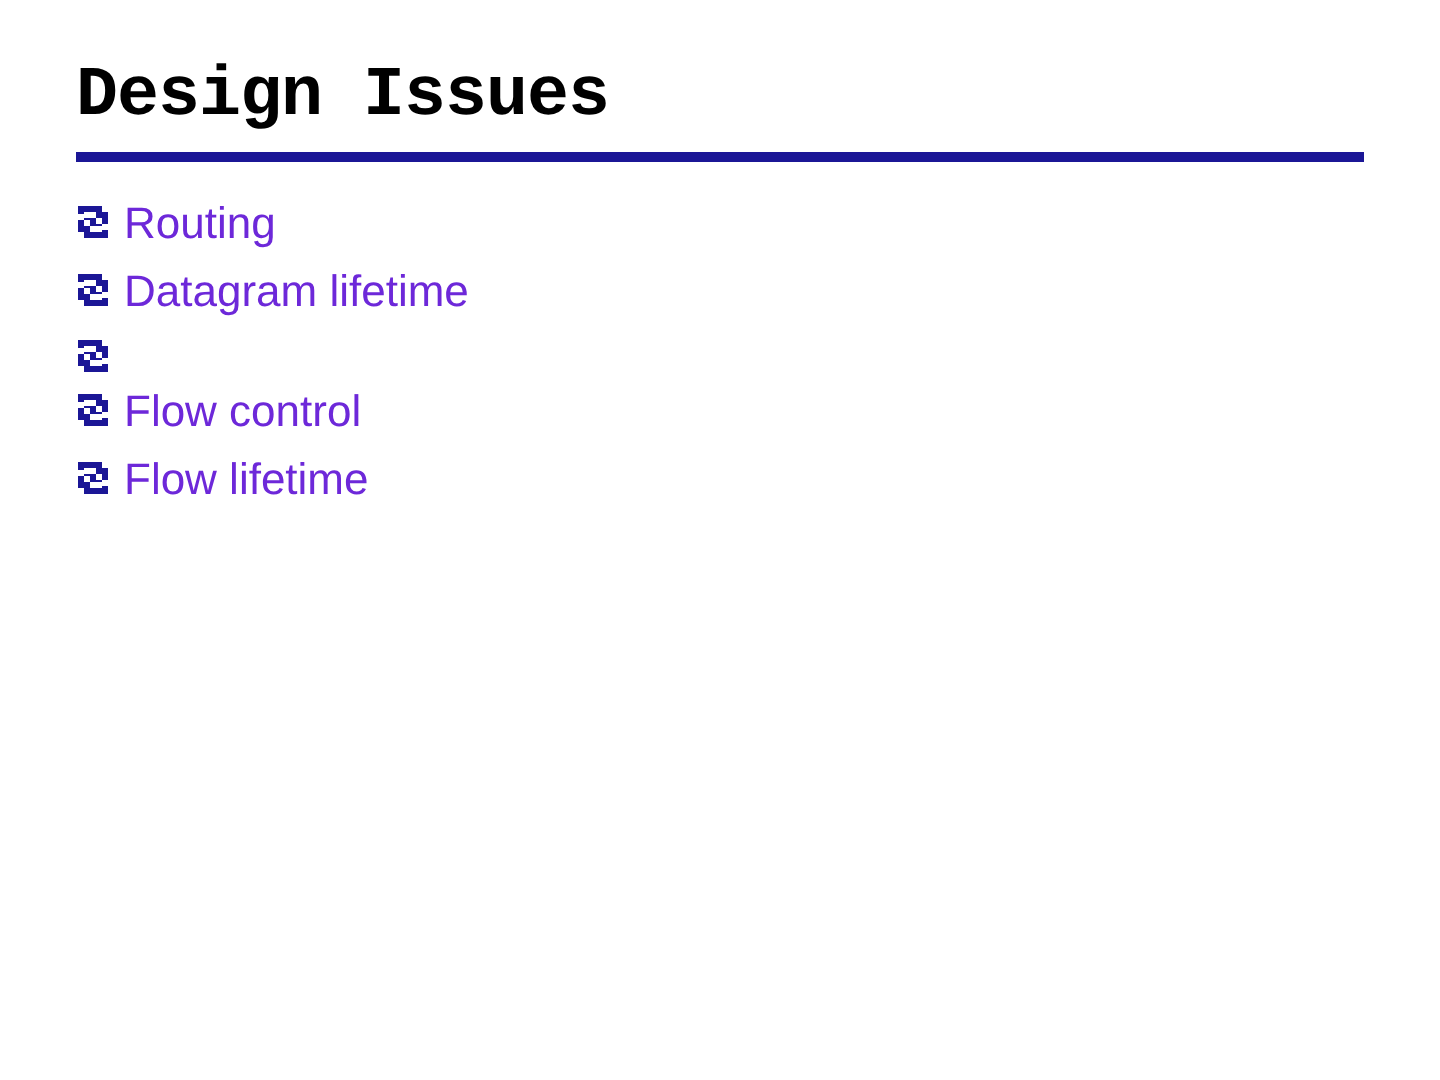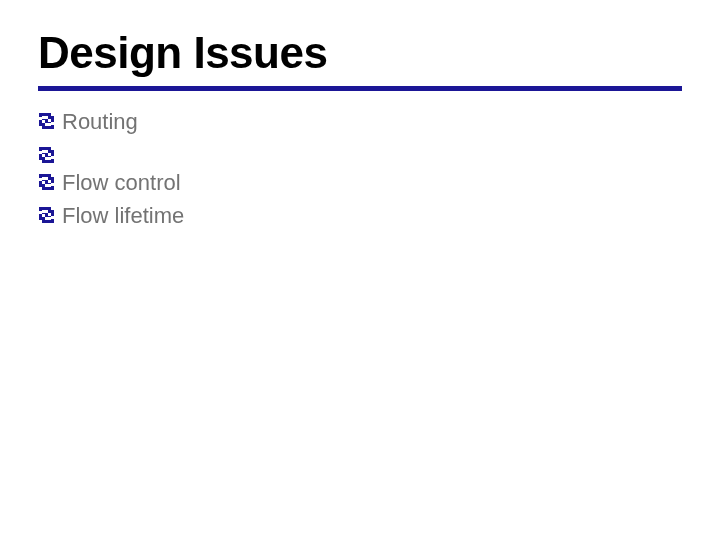--- a/index.html
+++ b/index.html
@@ -12,23 +12,23 @@
       height: 540px;
       background: #ffffff;
       font-family: Verdana, Arial, sans-serif;
       position: relative;
       overflow: hidden;
     }
     .slide {
       padding: 28px 38px;
     }
     .title {
-      font-family: Liberation Sans, sans-serif;
+      font-family: Liberation Mono, monospace;
       font-weight: 900;
-      font-size: 44px;
+      font-size: 35px;
       color: #000000;
       letter-spacing: -0.5px;
       margin-bottom: 8px;
     }
     .rule {
       height: 5px;
       background: #1b1696;
       width: 100%;
       margin-bottom: 16px;
     }
@@ -42,39 +42,47 @@
     }
     .bullet-icon {
       width: 18px;
       height: 18px;
       margin-right: 6px;
       margin-top: 5px;
       flex-shrink: 0;
     }
     .bullet-text {
       font-size: 22px;
-      color: #737373;
+      color: #6d28d9;
       font-family: Verdana, Arial, sans-serif;
       line-height: 1.35;
     }
   </style>
 </head>
 <body>
 
 <div class="slide">
   <h1 class="title">Design Issues</h1>
   <div class="rule"></div>
   <ul class="bullets">
     <li>
       <span class="bullet-icon">
         <svg viewBox="0 0 18 18" width="18" height="18">
           <path d="M1 1 L7 1 L7 4 L4 4 L4 7 L10 7 L10 4 L7 4 L7 1 L13 1 L13 4 L16 4 L16 10 L13 10 L13 7 L10 7 L10 10 L13 10 L13 13 L16 13 L16 17 L10 17 L10 14 L13 14 L13 11 L7 11 L7 14 L10 14 L10 17 L4 17 L4 14 L1 14 L1 8 L4 8 L4 11 L7 11 L7 8 L4 8 L4 5 L1 5 Z" fill="#1b1696"></path>
         </svg>
       </span>
       <span class="bullet-text">Routing</span>
+    </li>
+    <li>
+      <span class="bullet-icon">
+        <svg viewBox="0 0 18 18" width="18" height="18">
+          <path d="M1 1 L7 1 L7 4 L4 4 L4 7 L10 7 L10 4 L7 4 L7 1 L13 1 L13 4 L16 4 L16 10 L13 10 L13 7 L10 7 L10 10 L13 10 L13 13 L16 13 L16 17 L10 17 L10 14 L13 14 L13 11 L7 11 L7 14 L10 14 L10 17 L4 17 L4 14 L1 14 L1 8 L4 8 L4 11 L7 11 L7 8 L4 8 L4 5 L1 5 Z" fill="#1b1696"></path>
+        </svg>
+      </span>
+      <span class="bullet-text">Datagram lifetime</span>
     </li>
     <li>
       <span class="bullet-icon">
         <svg viewBox="0 0 18 18" width="18" height="18">
           <path d="M1 1 L7 1 L7 4 L4 4 L4 7 L10 7 L10 4 L7 4 L7 1 L13 1 L13 4 L16 4 L16 10 L13 10 L13 7 L10 7 L10 10 L13 10 L13 13 L16 13 L16 17 L10 17 L10 14 L13 14 L13 11 L7 11 L7 14 L10 14 L10 17 L4 17 L4 14 L1 14 L1 8 L4 8 L4 11 L7 11 L7 8 L4 8 L4 5 L1 5 Z" fill="#1b1696"></path>
         </svg>
       </span>
     </li>
     <li>
       <span class="bullet-icon">

